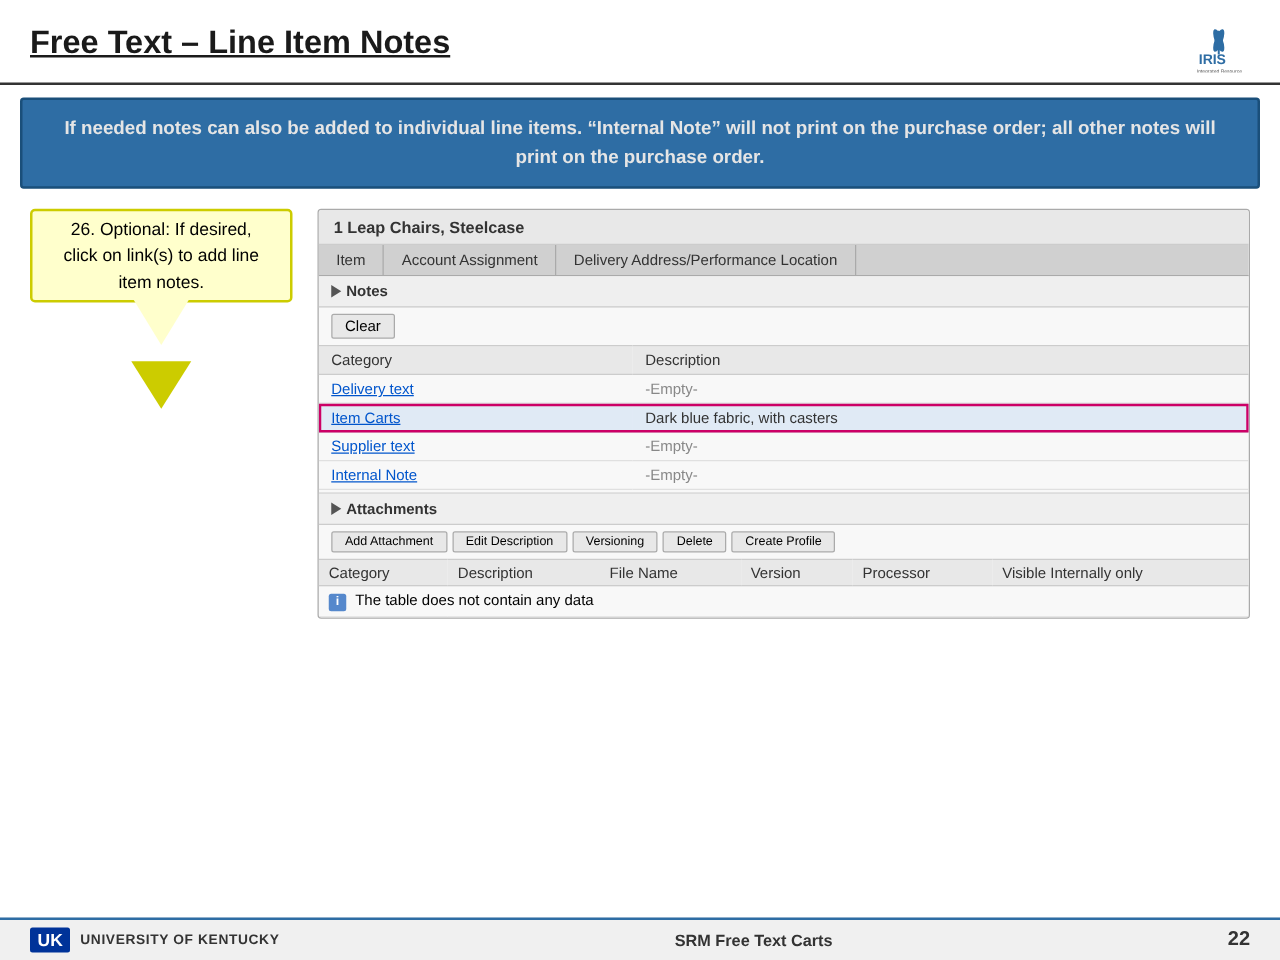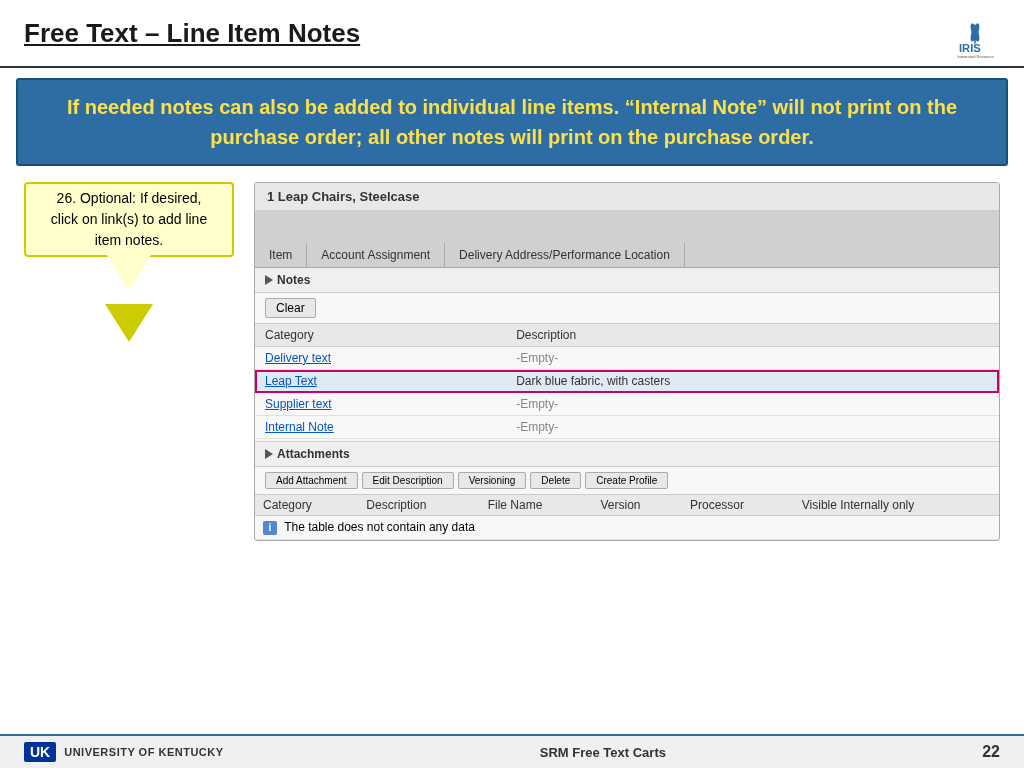--- a/index.html
+++ b/index.html
@@ -33,23 +33,23 @@
       gap: 6px;
     }
     .iris-logo-icon {
       width: 50px;
       height: 40px;
     }
 
     
     .banner {
       background: #2e6da4;
-      color: #fde047;
-      font-weight: bold;
-      font-size: 20px;
+      color: #e5e5e5;
+      font-weight: bold;
+      font-size: 15px;
       text-align: center;
       padding: 12px 30px;
       margin: 0 16px;
       border: 2px solid #1a4f7a;
       border-radius: 3px;
       margin-top: 10px;
       line-height: 1.5;
     }
 
     
@@ -122,21 +122,20 @@
       display: flex;
       background: #d0d0d0;
       border-bottom: 1px solid #aaa;
     }
     .sap-tab {
       padding: 5px 14px;
       font-size: 12px;
       color: #333;
       cursor: pointer;
       border-right: 1px solid #aaa;
-      margin-top: 32px;
     }
     .sap-tab.active {
       background: #2e6da4;
       color: #fff;
       font-weight: bold;
     }
 
     
     .section-header {
       padding: 5px 10px;
@@ -358,21 +357,21 @@
           <th>Category</th>
           <th>Description</th>
         </tr>
       </thead>
       <tbody>
         <tr>
           <td><span class="link-text">Delivery text</span></td>
           <td><span class="empty-text">-Empty-</span></td>
         </tr>
         <tr class="highlighted">
-          <td><span class="link-text">Leap Text</span></td>
+          <td><span class="link-text">Item Carts</span></td>
           <td>Dark blue fabric, with casters</td>
         </tr>
         <tr>
           <td><span class="link-text">Supplier text</span></td>
           <td><span class="empty-text">-Empty-</span></td>
         </tr>
         <tr>
           <td><span class="link-text">Internal Note</span></td>
           <td><span class="empty-text">-Empty-</span></td>
         </tr>

